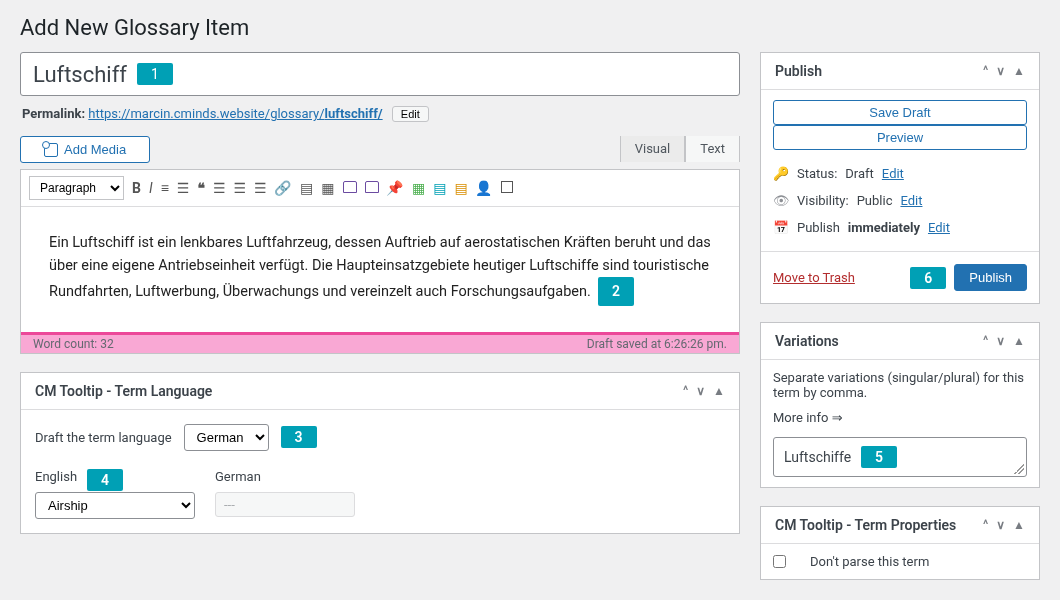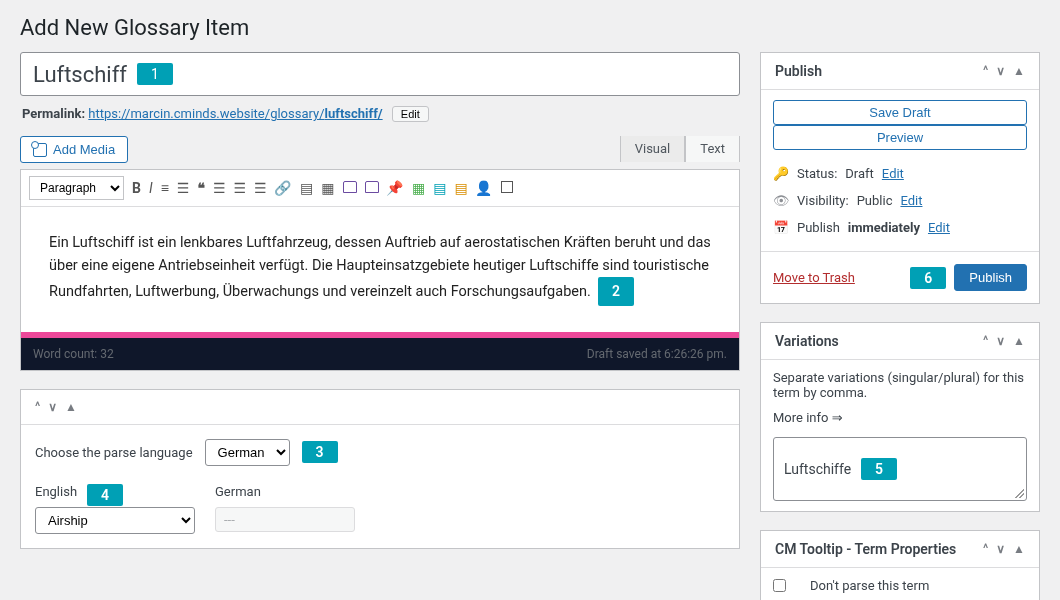--- a/index.html
+++ b/index.html
@@ -7,33 +7,33 @@
 .page-title { font-size: 22px; font-weight: 400; margin: 5px 0 12px 0; color: #1d2327; }
 .main-wrap { display: flex; gap: 20px; }
 .left-col { flex: 1; min-width: 0; }
 .right-col { width: 280px; flex-shrink: 0; }
 .title-input { width: 100%; padding: 8px 12px; font-size: 22px; border: 1px solid #8c8f94; background: #fff; border-radius: 3px; height: 44px; display: flex; align-items: center; gap: 10px; }
 .title-input span { font-weight: 400; }
 .badge { background: #00a0b5; color: #fff; font-size: 14px; font-weight: 600; padding: 3px 14px; border-radius: 2px; display: inline-flex; align-items: center; justify-content: center; min-width: 28px; }
 .permalink { margin: 10px 0 14px 2px; font-size: 13px; }
 .permalink a { color: #2271b1; text-decoration: underline; }
 .permalink-edit { border: 1px solid #c3c4c7; background: #f6f7f7; padding: 1px 8px; font-size: 11px; border-radius: 3px; margin-left: 6px; cursor: pointer; }
-.media-btn { border: 1px solid #2271b1; color: #2271b1; background: #fff; padding: 5px 12px; font-size: 13px; border-radius: 3px; display: inline-flex; align-items: center; gap: 6px; cursor: pointer; }
+.media-btn { border: 1px solid #2271b1; color: #2271b1; background: #fff; padding: 5px 23px; font-size: 13px; border-radius: 3px; display: inline-flex; align-items: center; gap: 6px; cursor: pointer; }
 .media-icon { display:inline-block; width:14px; height:14px; border:1.5px solid #2271b1; border-radius:2px; position:relative; }
 .media-icon::before { content:""; position:absolute; width:6px; height:6px; border:1.5px solid #2271b1; border-radius:50%; left:-3px; top:-3px; background:#fff; }
 .editor-tabs { float: right; display: flex; margin-top: -2px; }
 .editor-tab { border: 1px solid #c3c4c7; border-bottom: none; background: #f6f7f7; padding: 6px 14px; font-size: 13px; color: #50575e; cursor: pointer; }
 .editor-tab.active { background: #ebebeb; }
 .editor-box { border: 1px solid #c3c4c7; background: #fff; margin-top: 6px; }
 .toolbar { display: flex; align-items: center; border-bottom: 1px solid #dcdcde; padding: 6px 8px; gap: 8px; background: #fff; flex-wrap: wrap; }
 .format-sel { border: 1px solid #c3c4c7; padding: 3px 6px; font-size: 12px; background: #fff; width: 95px; }
 .tb-icons { display: flex; gap: 8px; align-items: center; color: #555; font-size: 14px; }
 .tb-icons span { cursor: pointer; }
 .editor-content { padding: 24px 28px 26px; font-size: 14.5px; line-height: 1.6; color: #222; min-height: 90px; }
-.editor-status { display: flex; justify-content: space-between; padding: 9px 12px; font-size: 12px; color: #646970; border-top: 6px solid #ec4899; background: #0f172a; }
+.editor-status { display: flex; justify-content: space-between; padding: 2px 12px; font-size: 12px; color: #646970; border-top: 3px solid #ec4899; background: #f9a8d4; }
 .meta-box { border: 1px solid #c3c4c7; background: #fff; margin-top: 18px; }
 .meta-header { padding: 10px 14px; font-size: 14px; font-weight: 600; border-bottom: 1px solid #dcdcde; display: flex; align-items: center; justify-content: space-between; }
 .meta-header .controls { display: flex; gap: 8px; color: #787c82; font-size: 12px; cursor: pointer; }
 .meta-body { padding: 14px; }
 .lang-row { display: flex; align-items: center; gap: 12px; margin-bottom: 18px; }
 .lang-sel { border: 1px solid #8c8f94; padding: 4px 8px; font-size: 13px; background: #fff; border-radius: 3px; }
 .lang-cols { display: flex; gap: 20px; }
 .lang-col label { font-size: 13px; display: block; margin-bottom: 8px; }
 .lang-col .inline-flex { display:flex; align-items:center; gap:10px; }
 .lang-col select { border: 1px solid #8c8f94; padding: 4px 8px; font-size: 13px; width: 160px; background:#fff; border-radius:3px; }
@@ -42,21 +42,21 @@
 .right-body { padding: 10px 12px; }
 .btn-outline { border: 1px solid #2271b1; color: #2271b1; background: #fff; padding: 4px 12px; font-size: 13px; border-radius: 3px; cursor: pointer; }
 .btn-primary { background: #2271b1; color: #fff; border: 1px solid #2271b1; padding: 5px 14px; font-size: 13px; border-radius: 3px; cursor: pointer; }
 .pub-row { display: flex; align-items: center; gap: 8px; padding: 6px 0; font-size: 13px; color: #3c434a; }
 .pub-icon { color: #8c8f94; width: 16px; text-align: center; }
 .pub-row a { color: #2271b1; text-decoration: underline; cursor: pointer; }
 .pub-actions { border-top: 1px solid #dcdcde; padding: 12px; display: flex; align-items: center; justify-content: space-between; gap:8px; }
 .trash-link { color: #b32d2e; text-decoration: underline; font-size: 13px; cursor: pointer; }
 .variations-text { font-size: 13px; margin-bottom: 10px; }
 .more-link { display: inline-flex; align-items:center; gap:4px; font-size: 13px; margin-bottom: 12px; cursor:pointer; }
-.var-textarea { width: 100%; border: 1px solid #8c8f94; border-radius: 3px; padding: 20px 10px; font-size: 14px; display:flex; align-items:center; gap:10px; resize: vertical; min-height:40px; position:relative; }
+.var-textarea { width: 100%; border: 1px solid #8c8f94; border-radius: 3px; padding: 8px 10px; font-size: 14px; display:flex; align-items:center; gap:10px; resize: vertical; min-height:40px; position:relative; }
 .var-textarea::after { content:""; position:absolute; right:2px; bottom:2px; width:10px; height:10px; background: linear-gradient(135deg, transparent 50%, #999 50%, #999 60%, transparent 60%, transparent 70%, #999 70%, #999 80%, transparent 80%); }
 .checkbox-row { display:flex; align-items:center; gap:24px; font-size:13px; }
 .book-icon { display:inline-block; width:14px; height:12px; border:1.5px solid; border-radius:2px 2px 0 0; position:relative; }
 .expand-icon { display:inline-block; width:12px;height:12px; border:1.5px solid #555; position:relative; }
 </style>
 </head>
 <body>
 
 <h1 class="page-title">Add New Glossary Item</h1>
 
@@ -117,29 +117,30 @@
         &nbsp;<span class="badge">2</span>
       </div>
       <div class="editor-status">
         <span>Word count: 32</span>
         <span>Draft saved at 6:26:26 pm.</span>
       </div>
     </div>
 
     <div class="meta-box">
       <div class="meta-header">
+        <span>CM Tooltip - Term Language</span>
         <span class="controls">
           <span>^</span>
           <span>∨</span>
           <span>▲</span>
         </span>
       </div>
       <div class="meta-body">
         <div class="lang-row">
-          <span>Choose the parse language</span>
+          <span>Draft the term language</span>
           <select class="lang-sel">
             <option>German</option>
           </select>
           <span class="badge">3</span>
         </div>
         <div class="lang-cols">
           <div class="lang-col">
             <div class="inline-flex">
               <label>English</label>
               <span class="badge">4</span>

